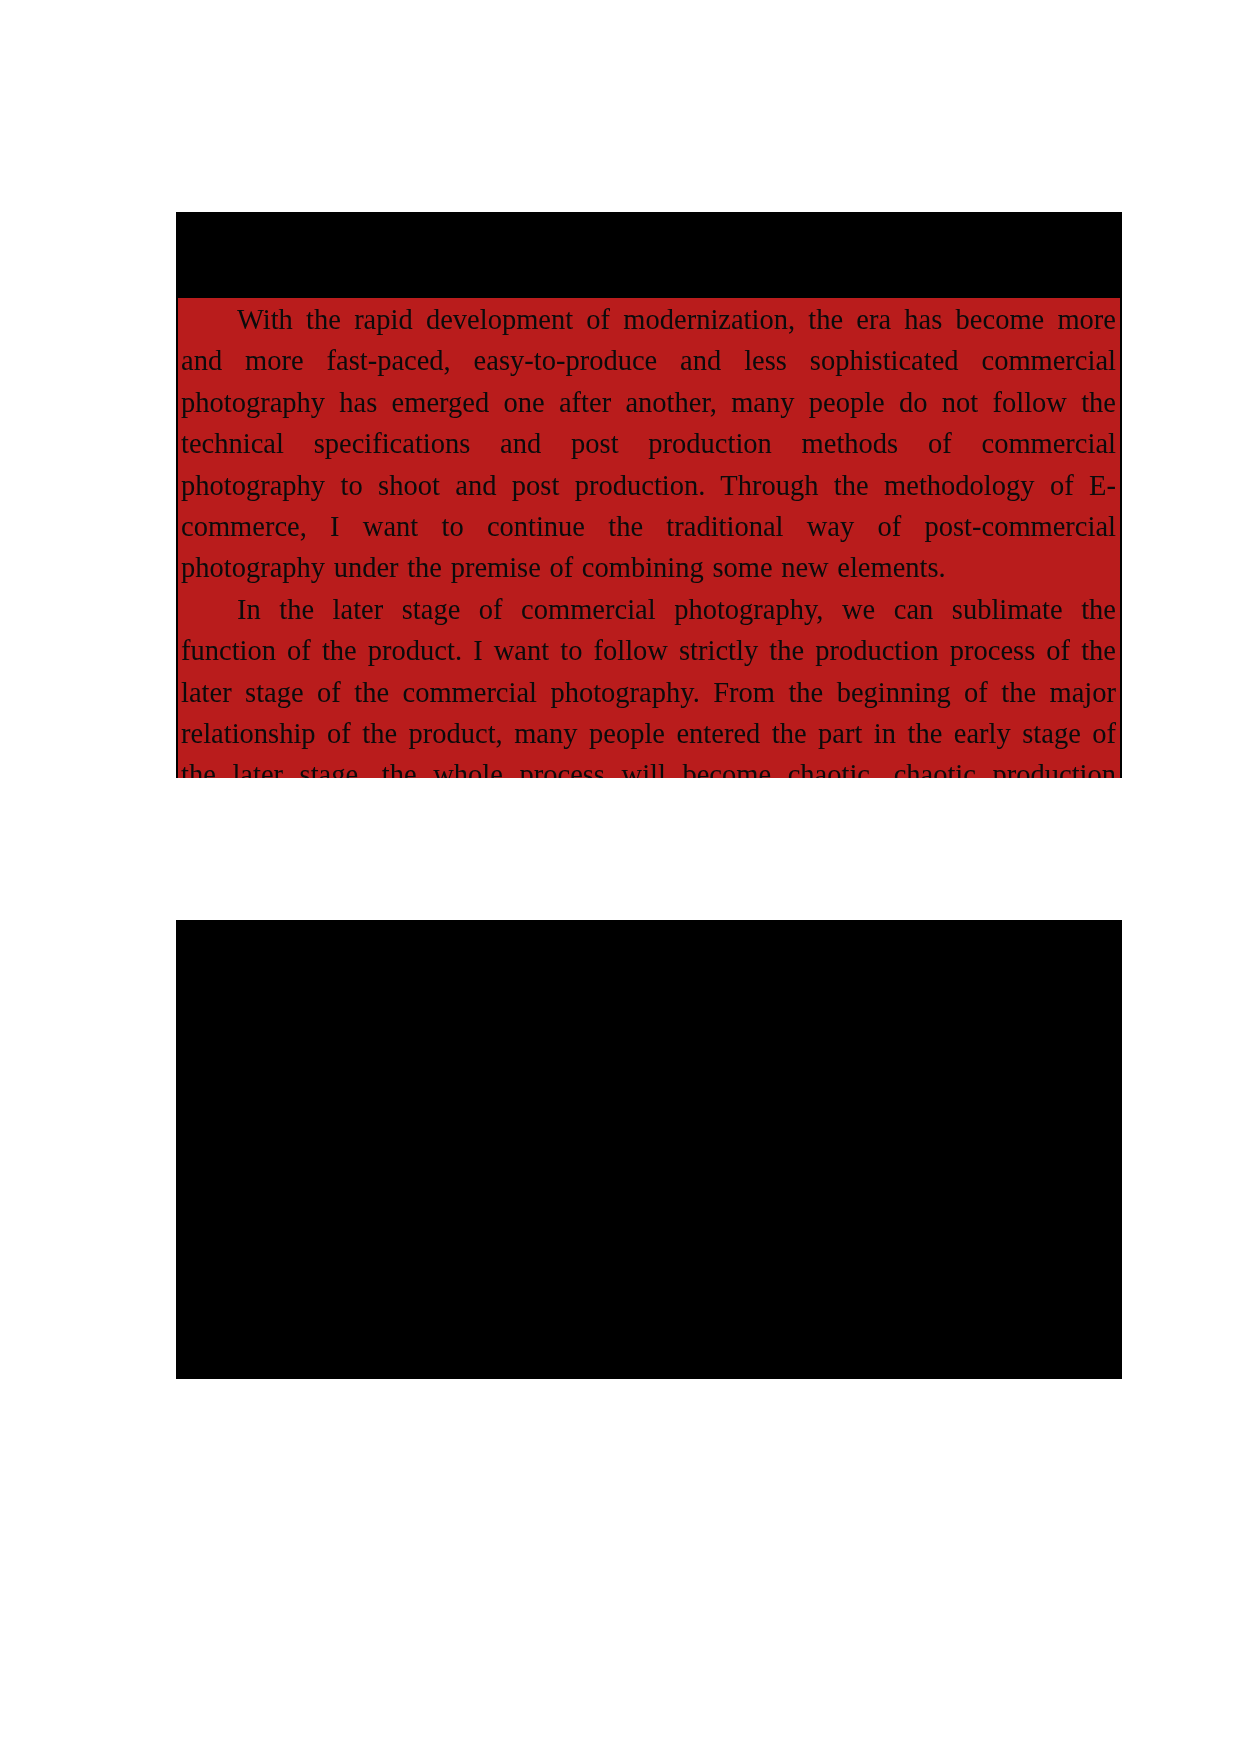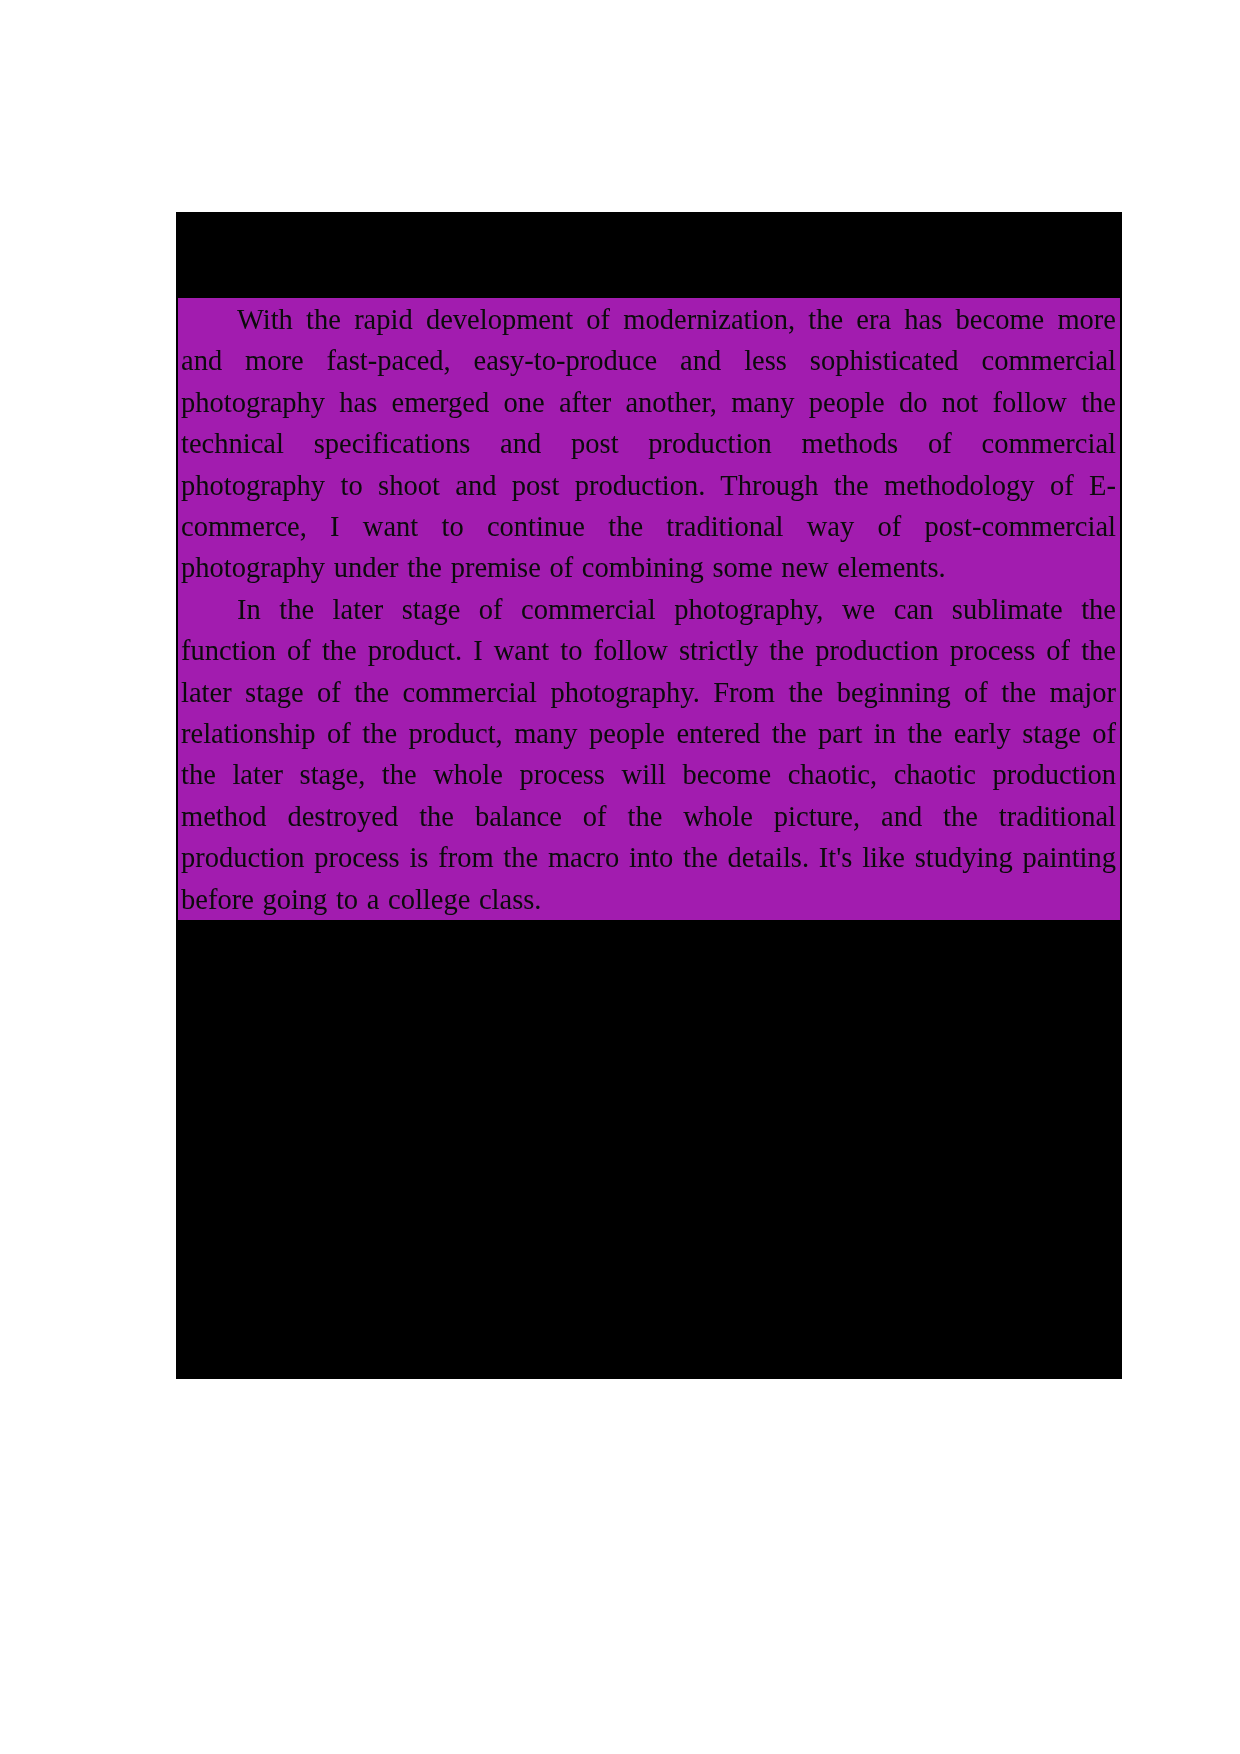--- a/index.html
+++ b/index.html
@@ -34,25 +34,25 @@
     left: 176px;
     top: 920px;
     width: 946px;
     height: 459px;
   }
   .text-panel {
     position: absolute;
     left: 176px;
     top: 298px;
     width: 946px;
-    height: 622px;
+    height: 480px;
     box-sizing: border-box;
     border-left: 2px solid #000000;
     border-right: 2px solid #000000;
-    background: #a21caf;
+    background: #b91c1c;
     padding: 1px 4px 0 3px;
     overflow: hidden;
   }
   .text-panel p {
     margin: 0;
     font-size: 28.5px;
     line-height: 41.4px;
     color: #0b0b0b;
     text-align: justify;
     text-indent: 56px;

